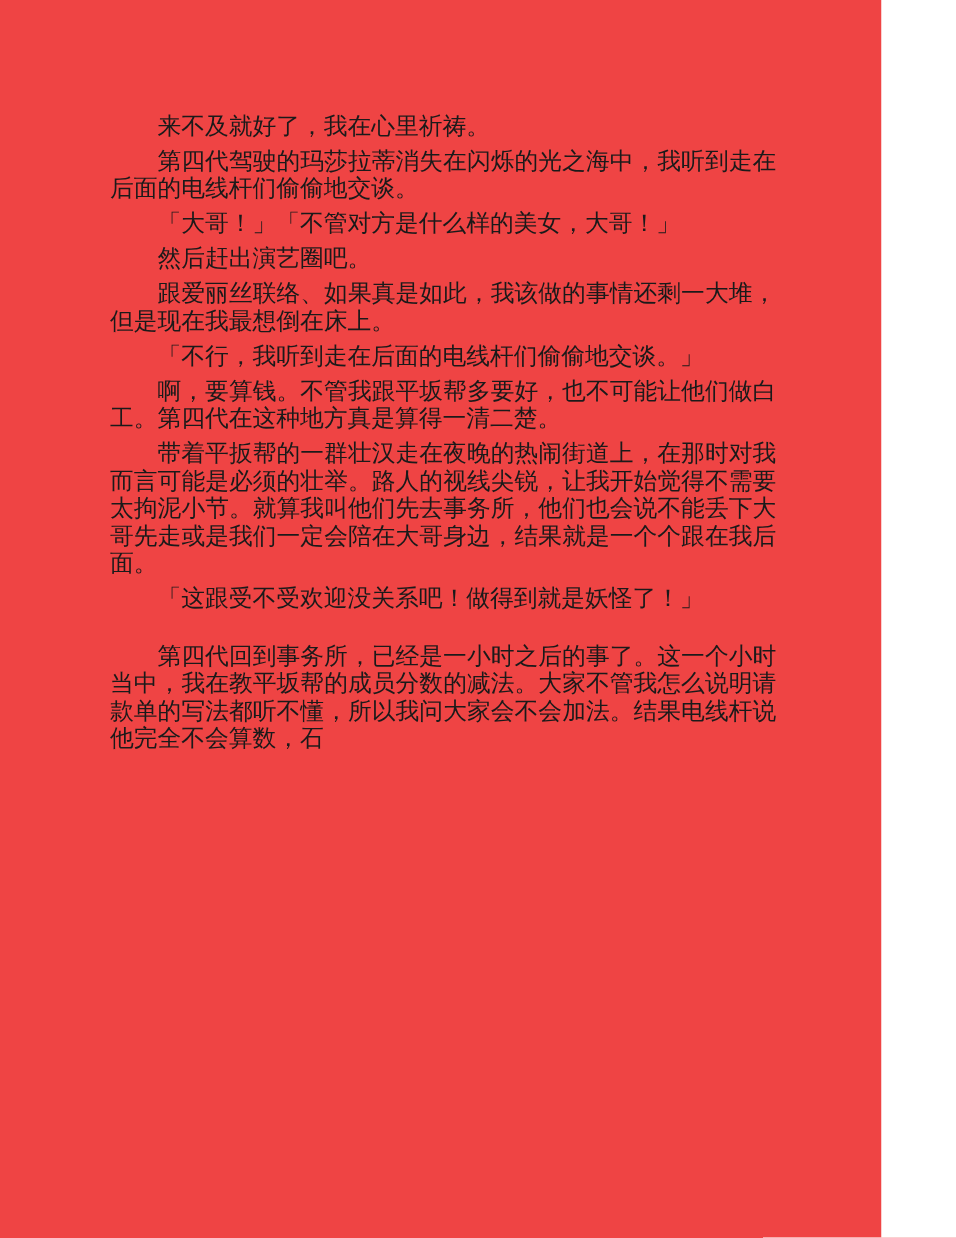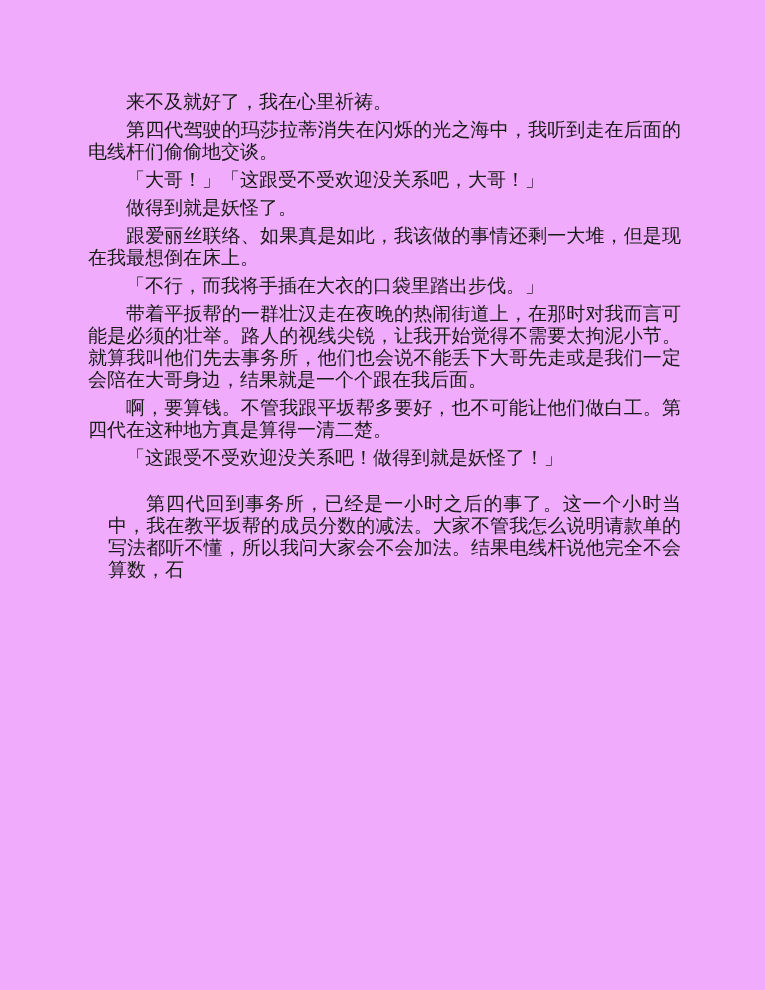--- a/index.html
+++ b/index.html
@@ -3,53 +3,52 @@
 <meta charset="utf-8">
 <title>Novel Page</title>
 <style>
   html, body {
     margin: 0;
     padding: 0;
     background: #ffffff;
   }
   .page {
     position: relative;
-    width: 765px;
+    width: 705px;
     height: 990px;
-    background: #f0abfc;
+    background: #ef4444;
     box-sizing: border-box;
     padding: 90px 84px 0 88px;
     overflow: hidden;
   }
   .novel-text {
     font-family: "DejaVu Serif", "Liberation Serif", serif;
     font-size: 19px;
     line-height: 22px;
     color: #1a1a1a;
     text-align: justify;
   }
   .novel-text p {
     margin: 0 0 6px 0;
     text-indent: 2em;
     word-break: break-all;
   }
   .novel-text p.after-break {
     margin-top: 24px;
-    margin-left: 20px;
   }
 </style>
 </head>
 <body>
 
 <div class="page">
   <article class="novel-text">
     <p>来不及就好了，我在心里祈祷。</p>
     <p>第四代驾驶的玛莎拉蒂消失在闪烁的光之海中，我听到走在后面的电线杆们偷偷地交谈。</p>
-    <p>「大哥！」「这跟受不受欢迎没关系吧，大哥！」</p>
-    <p>做得到就是妖怪了。</p>
+    <p>「大哥！」「不管对方是什么样的美女，大哥！」</p>
+    <p>然后赶出演艺圈吧。</p>
     <p>跟爱丽丝联络、如果真是如此，我该做的事情还剩一大堆，但是现在我最想倒在床上。</p>
-    <p>「不行，而我将手插在大衣的口袋里踏出步伐。」</p>
+    <p>「不行，我听到走在后面的电线杆们偷偷地交谈。」</p>
+    <p>啊，要算钱。不管我跟平坂帮多要好，也不可能让他们做白工。第四代在这种地方真是算得一清二楚。</p>
     <p>带着平扳帮的一群壮汉走在夜晚的热闹街道上，在那时对我而言可能是必须的壮举。路人的视线尖锐，让我开始觉得不需要太拘泥小节。就算我叫他们先去事务所，他们也会说不能丢下大哥先走或是我们一定会陪在大哥身边，结果就是一个个跟在我后面。</p>
-    <p>啊，要算钱。不管我跟平坂帮多要好，也不可能让他们做白工。第四代在这种地方真是算得一清二楚。</p>
     <p>「这跟受不受欢迎没关系吧！做得到就是妖怪了！」</p>
     <p class="after-break">第四代回到事务所，已经是一小时之后的事了。这一个小时当中，我在教平坂帮的成员分数的减法。大家不管我怎么说明请款单的写法都听不懂，所以我问大家会不会加法。结果电线杆说他完全不会算数，石</p>
   </article>
 </div>
 
 </body></html>

